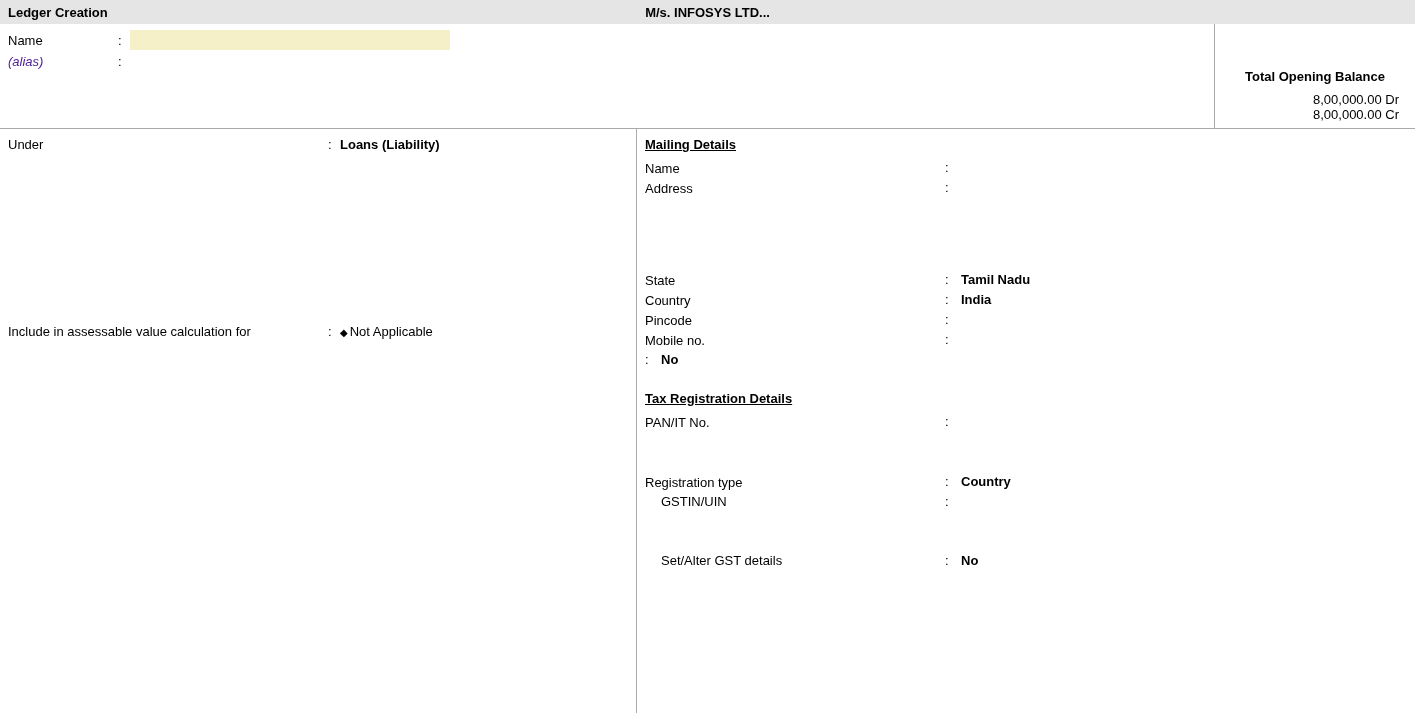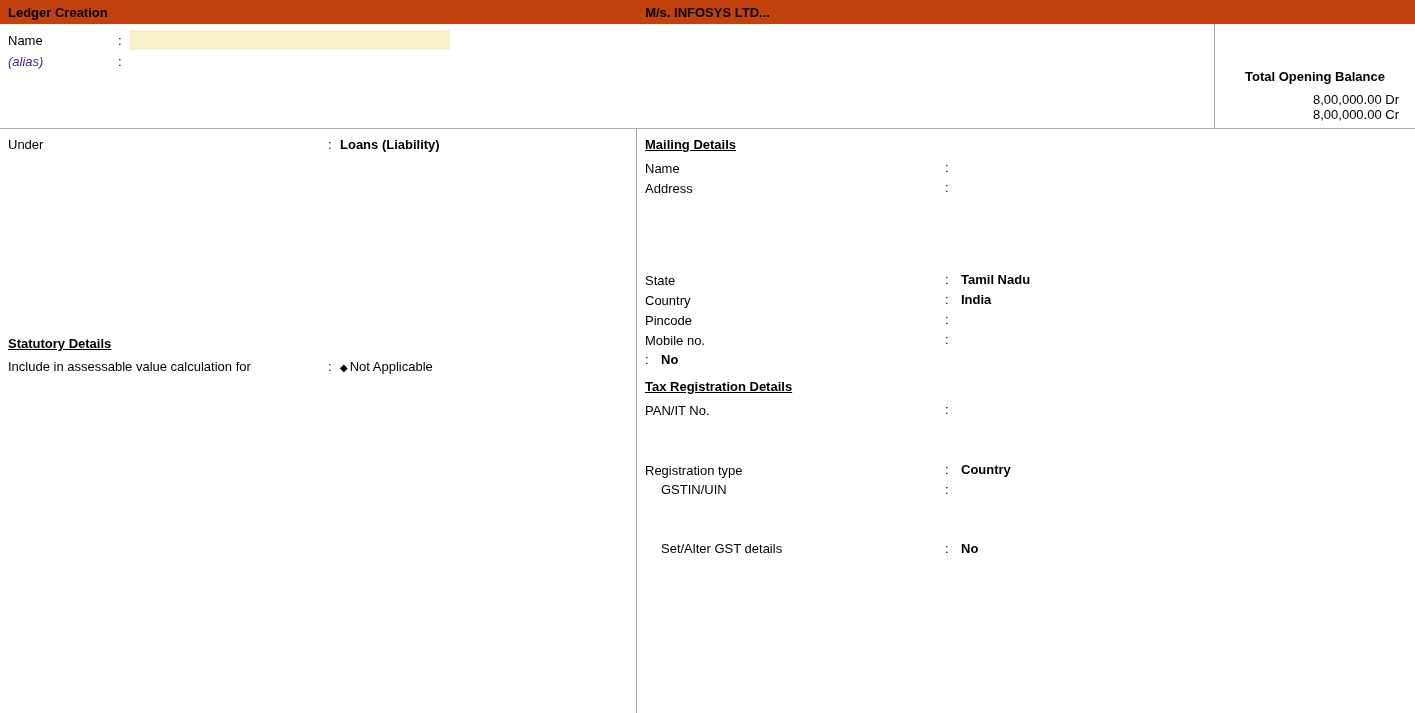--- a/index.html
+++ b/index.html
@@ -8,21 +8,21 @@
       font-size: 13px;
       background: #fff;
       color: #000;
       width: 1415px;
       min-height: 713px;
       overflow: hidden;
     }
 
     
     .header-bar {
-      background: #c2410c;
+      background: #e5e5e5;
       display: flex;
       align-items: center;
       justify-content: space-between;
       padding: 4px 8px;
       height: 24px;
     }
     .header-title {
       font-weight: bold;
       font-size: 13px;
       color: #000;
@@ -178,21 +178,21 @@
       font-size: 13px;
       font-weight: bold;
     }
     .form-value-normal {
       font-size: 13px;
     }
     .tax-title {
       font-weight: bold;
       font-size: 13px;
       text-decoration: underline;
-      margin-top: 12px;
+      margin-top: 24px;
       margin-bottom: 8px;
     }
     .gstin-row {
       display: flex;
       align-items: flex-end;
       margin-bottom: 4px;
     }
     .gstin-label {
       width: 300px;
       font-size: 13px;
@@ -231,21 +231,20 @@
 
   <div class="left-panel">
     <div class="under-row">
       <span class="under-label">Under</span>
       <span class="under-colon">:</span>
       <span class="under-value">Loans (Liability)</span>
     </div>
 
     <div style="height: 160px;"></div>
 
-    <div class="section-title">Statutory Details</div>
     <div class="statutory-row">
       <span class="statutory-label">Include in assessable value calculation for</span>
       <span class="statutory-colon">:</span>
       <span class="statutory-value">
         <span class="diamond">◆</span><span>Not Applicable</span>
       </span>
     </div>
   </div>
 
   <div class="right-panel">

